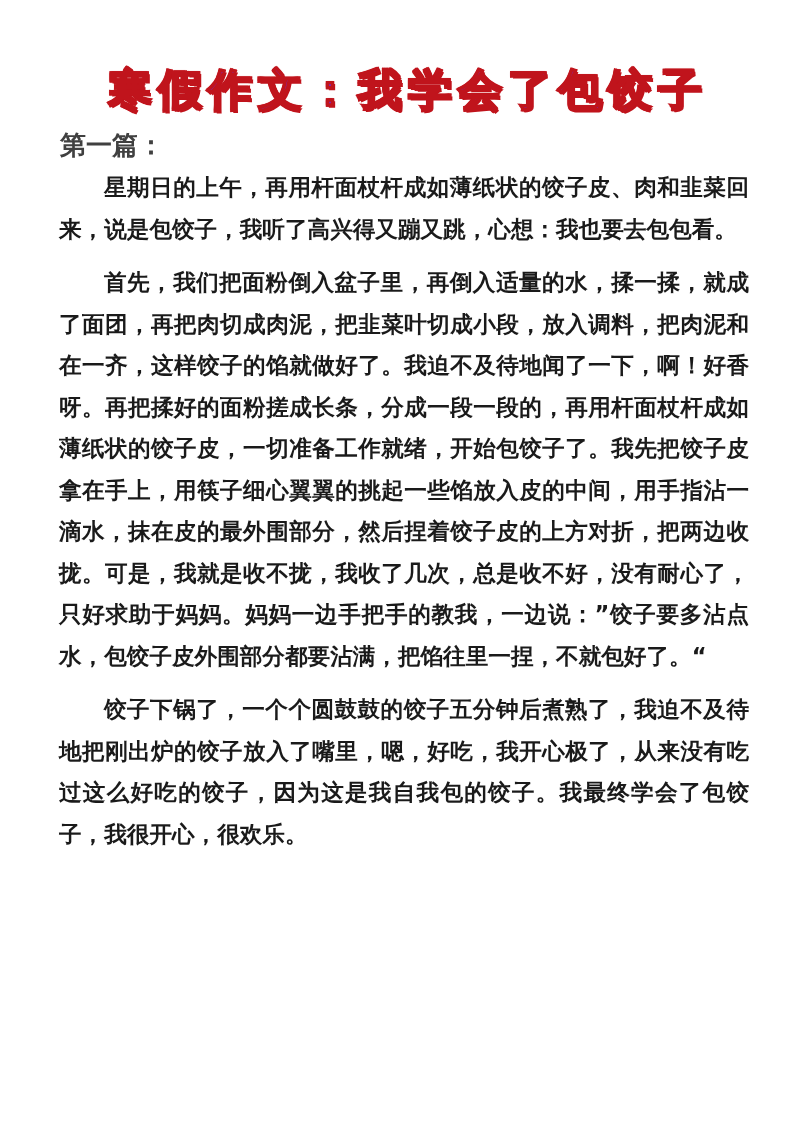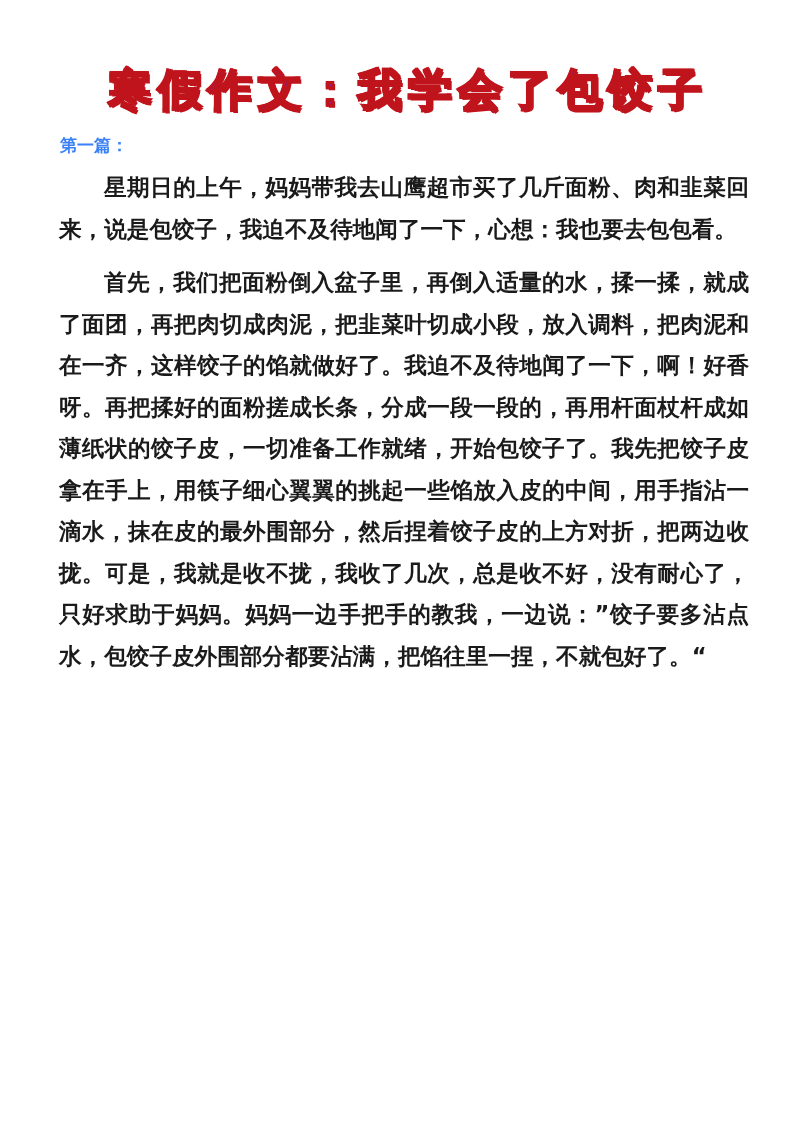--- a/index.html
+++ b/index.html
@@ -7,33 +7,34 @@
   .title {
     position: absolute; left: 8px; top: 62px; width: 800px; text-align: center;
     font-family: "DejaVu Sans", sans-serif; font-weight: bold; font-size: 44px;
     letter-spacing: 6px; color: #6d28d9;
     -webkit-text-stroke: 2px #c0141c;
     text-shadow: 0 0 2px #c0141c, 2px 2px 0 #c0141c, -1px -1px 0 #c0141c, 1px -1px 0 #c0141c, -1px 1px 0 #c0141c;
     line-height: 56px;
   }
   .section-label {
     position: absolute; left: 60px; top: 130px;
-    font-family: "DejaVu Sans", sans-serif; font-weight: bold; font-size: 17px;
-    color: #3b82f6; line-height: 30px;
+    font-family: "DejaVu Sans", sans-serif; font-weight: bold; font-size: 26px;
+    color: #404040; line-height: 30px;
   }
   .essay {
     position: absolute; left: 59px; top: 167px; width: 690px;
     font-family: "DejaVu Sans", sans-serif; font-weight: bold; font-size: 22.6px;
     color: #1a1a1a; line-height: 41.5px;
   }
   .para { margin: 0 0 12px 0; text-indent: 45px; text-align: justify; }
 </style>
 </head>
 <body>
 
 <div class="title">寒假作文：我学会了包饺子</div>
 
 <div class="section-label">第一篇：</div>
 
 <div class="essay">
-  <p class="para">星期日的上午，妈妈带我去山鹰超市买了几斤面粉、肉和韭菜回来，说是包饺子，我迫不及待地闻了一下，心想：我也要去包包看。</p>
+  <p class="para">星期日的上午，再用杆面杖杆成如薄纸状的饺子皮、肉和韭菜回来，说是包饺子，我听了高兴得又蹦又跳，心想：我也要去包包看。</p>
   <p class="para">首先，我们把面粉倒入盆子里，再倒入适量的水，揉一揉，就成了面团，再把肉切成肉泥，把韭菜叶切成小段，放入调料，把肉泥和在一齐，这样饺子的馅就做好了。我迫不及待地闻了一下，啊！好香呀。再把揉好的面粉搓成长条，分成一段一段的，再用杆面杖杆成如薄纸状的饺子皮，一切准备工作就绪，开始包饺子了。我先把饺子皮拿在手上，用筷子细心翼翼的挑起一些馅放入皮的中间，用手指沾一滴水，抹在皮的最外围部分，然后捏着饺子皮的上方对折，把两边收拢。可是，我就是收不拢，我收了几次，总是收不好，没有耐心了，只好求助于妈妈。妈妈一边手把手的教我，一边说：”饺子要多沾点水，包饺子皮外围部分都要沾满，把馅往里一捏，不就包好了。“</p>
+  <p class="para">饺子下锅了，一个个圆鼓鼓的饺子五分钟后煮熟了，我迫不及待地把刚出炉的饺子放入了嘴里，嗯，好吃，我开心极了，从来没有吃过这么好吃的饺子，因为这是我自我包的饺子。我最终学会了包饺子，我很开心，很欢乐。</p>
 </div>
 
 </body></html>

